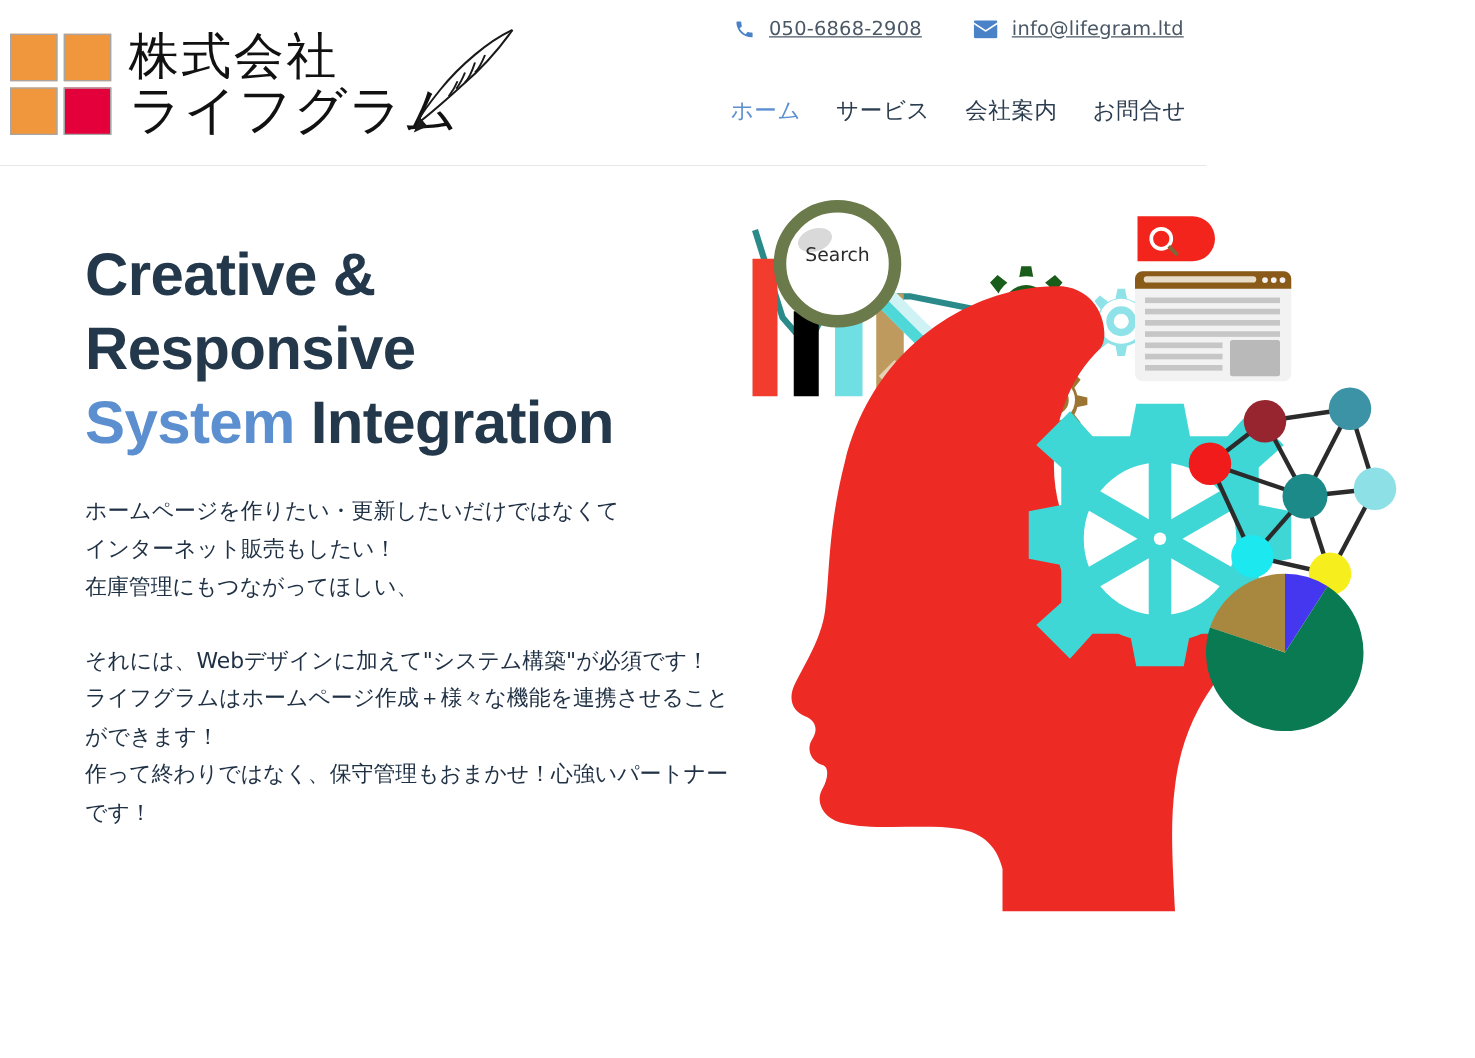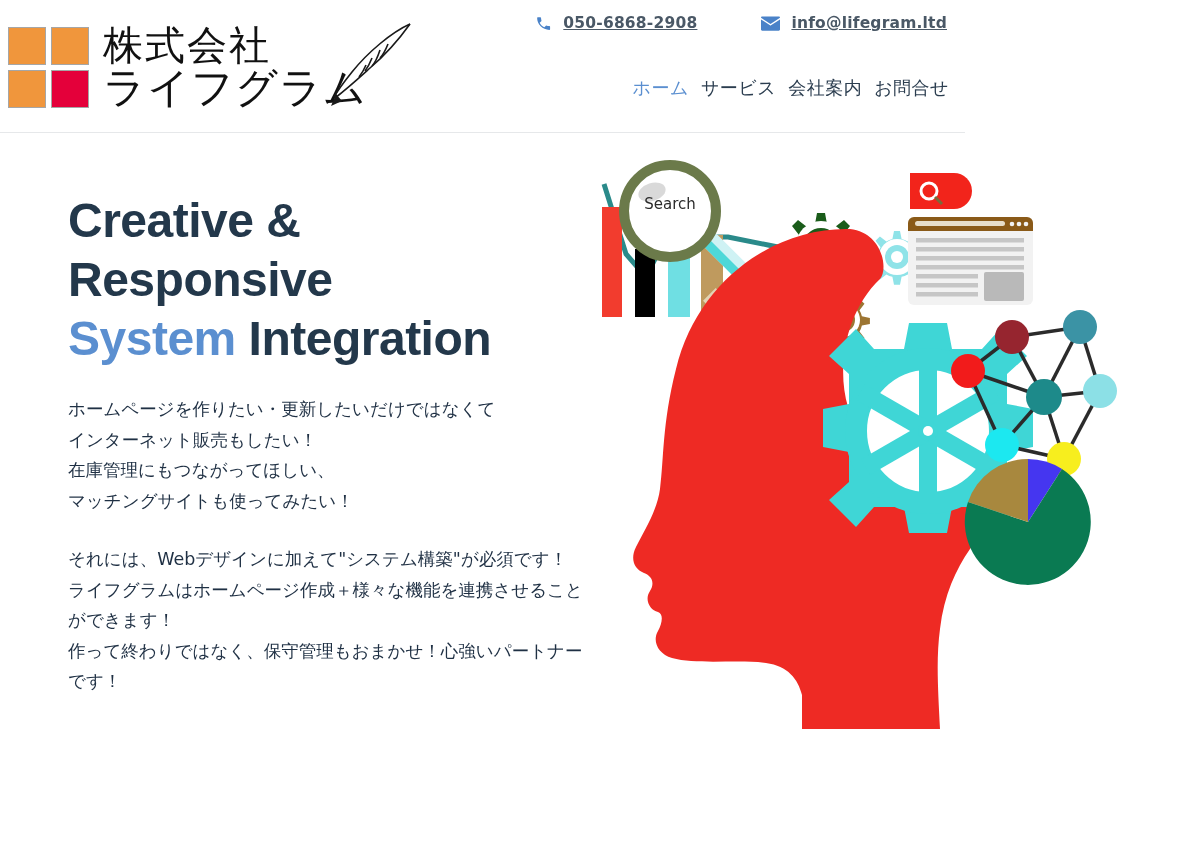--- a/index.html
+++ b/index.html
@@ -45,33 +45,33 @@
   }
   .logo-line2 {
     font-size: 42px; font-weight: 400; letter-spacing: 1px;
     color: #111; line-height: 44px;
     font-family: "DejaVu Sans", sans-serif;
   }
   .quill { position: absolute; left: 322px; top: 18px; }
 
   .header-contact {
     position: absolute; right: 18px; top: 14px;
-    display: flex; align-items: center; gap: 64px; font-weight: bold;
+    display: flex; align-items: center; gap: 42px;
   }
   .contact-item {
     display: flex; align-items: center; gap: 11px;
     font-size: 15.5px; color: #4a5866;
     font-family: "DejaVu Sans", sans-serif;
     letter-spacing: .2px;
   }
   .contact-item svg { display: block; }
 
   .main-nav {
     position: absolute; right: 16px; top: 76px;
-    display: flex; align-items: center; gap: 12px;
+    display: flex; align-items: center; gap: 28px;
   }
   .nav-link {
     font-size: 18px; color: #2b3d4f;
     font-family: "DejaVu Sans", sans-serif;
     text-decoration: none; cursor: pointer;
     letter-spacing: .5px;
   }
   .nav-link.active { color: #5b8fd0; }
 
   
@@ -175,21 +175,20 @@
       <span>Creative &amp;</span><br>
       <span>Responsive</span><br>
       <span class="hl">System</span><span> Integration</span>
     </h1>
 
 
     <p class="hero-para p2">
       <span>ホームページを作りたい・更新したいだけではなくて</span><br>
       <span>インターネット販売もしたい！</span><br>
       <span>在庫管理にもつながってほしい、</span><br>
-      <span>マッチングサイトも使ってみたい！</span>
     </p>
 
     <p class="hero-para p3">
       <span>それには、Webデザインに加えて"システム構築"が必須です！</span><br>
       <span>ライフグラムはホームページ作成＋様々な機能を連携させることができます！</span><br>
       <span>作って終わりではなく、保守管理もおまかせ！心強いパートナーです！</span>
     </p>
   </div>
 
   <div class="hero-art">

